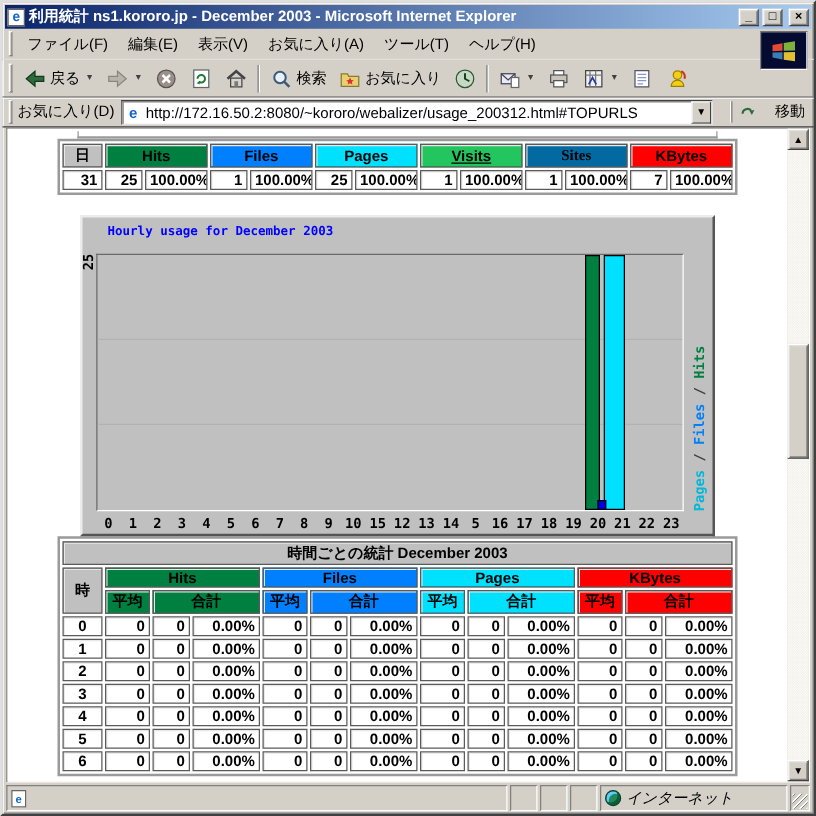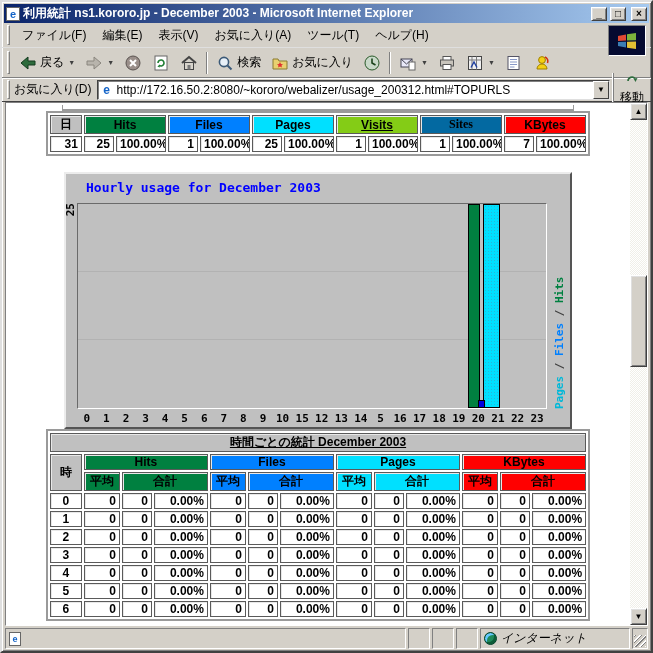--- a/index.html
+++ b/index.html
@@ -55,51 +55,51 @@
   .addr-label{margin-right:5px;white-space:nowrap;}
   .addr-field{flex:1;height:20px;background:#fff;display:flex;align-items:center;
     border:1px solid;border-color:#404040 #dfdfdf #dfdfdf #404040;
     box-shadow:inset 1px 1px 0 #808080;padding-left:2px;overflow:hidden;}
   .addr-ie{width:14px;height:14px;flex:none;color:#1464C8;font-weight:bold;font-size:12px;
     line-height:14px;text-align:center;}
   .addr-url{flex:1;font-size:12px;white-space:nowrap;overflow:hidden;padding-left:3px;}
   .addr-drop{width:16px;height:18px;background:#D4D0C8;flex:none;
     border:1px solid;border-color:#fff #404040 #404040 #fff;
     font-size:8px;text-align:center;line-height:16px;}
-  .go-area{display:flex;align-items:center;gap:3px;padding:0 4px 0 6px;margin-left:3px;
-    border-left:1px solid #808080;box-shadow:-1px 0 0 #fff;white-space:nowrap;flex-direction:column;}
+  .go-area{display:flex;align-items:center;gap:15px;padding:0 4px 0 6px;margin-left:15px;
+    border-left:1px solid #808080;box-shadow:-1px 0 0 #fff;white-space:nowrap;}
 
   
   .content{flex:1;margin:0 3px;display:flex;min-height:0;
     border:1px solid;border-color:#808080 #fff #fff #808080;}
   .page{flex:1;background:#fff;overflow:hidden;position:relative;}
   .top-sliver{width:512px;height:6px;margin:2px auto 0 auto;background:#fff;
     border:1px solid #9a9a9a;border-top:none;border-bottom-width:2px;}
 
   
   table.webal{border-collapse:separate;border-spacing:2px;background:#fff;
     border:2px solid #9a9a9a;margin:0 auto;table-layout:fixed;}
   table.webal td{border:1px solid #5a5a5a;box-shadow:inset 1px 1px 0 #e8e8e8;
     padding:0 3px;font-size:12px;overflow:hidden;white-space:nowrap;}
   td.hdr{font-weight:bold;text-align:center;color:#000;height:18px;}
   td.gray{background:#C0C0C0;font-weight:bold;text-align:center;}
   td.num{text-align:right;font-weight:bold;background:#fff;}
   td.pct{text-align:right;font-size:9px;font-weight:bold;background:#fff;}
-  td.tbl-title{background:#C0C0C0;font-weight:bold;text-align:center;font-size:13px;height:20px;text-decoration:underline;}
+  td.tbl-title{background:#C0C0C0;font-weight:bold;text-align:center;font-size:13px;height:20px;}
   td.sub{font-size:10px;font-weight:bold;text-align:center;height:13px;}
   .daily{width:512px;margin-top:4px;}
   .daily td{height:16px;}
   .hourly{width:512px;margin-top:23px;}
   .hourly td{height:14px;font-size:11px;}
 
   
   .chart{width:508px;height:257px;margin:16px auto 0 auto;background:#C0C0C0;position:relative;
     border:2px solid;border-color:#ececec #555 #555 #ececec;
     font-family:"DejaVu Sans Mono",monospace;}
-  .chart-title{position:absolute;left:20px;top:6px;color:#0000FF;font-weight:bold;font-size:13px;}
+  .chart-title{position:absolute;left:20px;top:6px;color:#0000FF;font-weight:bold;font-size:10px;}
   .chart-plot{position:absolute;left:11px;top:29px;width:470px;height:206px;background:#C0C0C0;
     border:1px solid;border-color:#6a6a6a #fff #fff #6a6a6a;overflow:hidden;}
   .gridline{position:absolute;left:0;width:100%;height:1px;background:#b2b2b2;}
   .bar{position:absolute;bottom:0;border:1px solid #000;}
   .chart-ylabel{position:absolute;left:-2px;top:29px;font-size:11px;font-weight:bold;color:#000;
     writing-mode:vertical-rl;transform:rotate(180deg);}
   .chart-rlabel{position:absolute;right:4px;top:29px;height:206px;font-size:11px;font-weight:bold;
     writing-mode:vertical-rl;transform:rotate(180deg);white-space:nowrap;}
   .chart-xlabels{position:absolute;left:11px;top:238px;width:470px;display:flex;}
   .chart-xlabels span{flex:1;text-align:center;font-size:11px;font-weight:bold;color:#000;}
@@ -312,21 +312,21 @@
             <col style="width:50px">
           <col style="width:30px">
             <col style="width:50px">
         </colgroup>
         <tbody>
           <tr>
             <td class="gray hdr">日</td>
           <td class="hdr" colspan="2" style="background: rgb(0, 128, 64);">Hits</td>
               <td class="hdr" colspan="2" style="background: rgb(0, 128, 255);">Files</td>
               <td class="hdr" colspan="2" style="background: rgb(0, 224, 255);">Pages</td>
-              <td class="hdr" colspan="2" style="background: #84cc16; text-decoration: underline;">Visits</td>
+              <td class="hdr" colspan="2" style="background: #22c55e; text-decoration: underline;">Visits</td>
               <td class="hdr" colspan="2" style="background: #0369a1; font-family: Liberation Serif, serif;">Sites</td>
               <td class="hdr" colspan="2" style="background: rgb(255, 0, 0);">KBytes</td>
             </tr>
           <tr>
             <td class="num" style="text-align:right">31</td>
           <td class="num">25</td>
               <td class="pct">100.00%</td>
               <td class="num">1</td>
               <td class="pct">100.00%</td>
               <td class="num">25</td>

